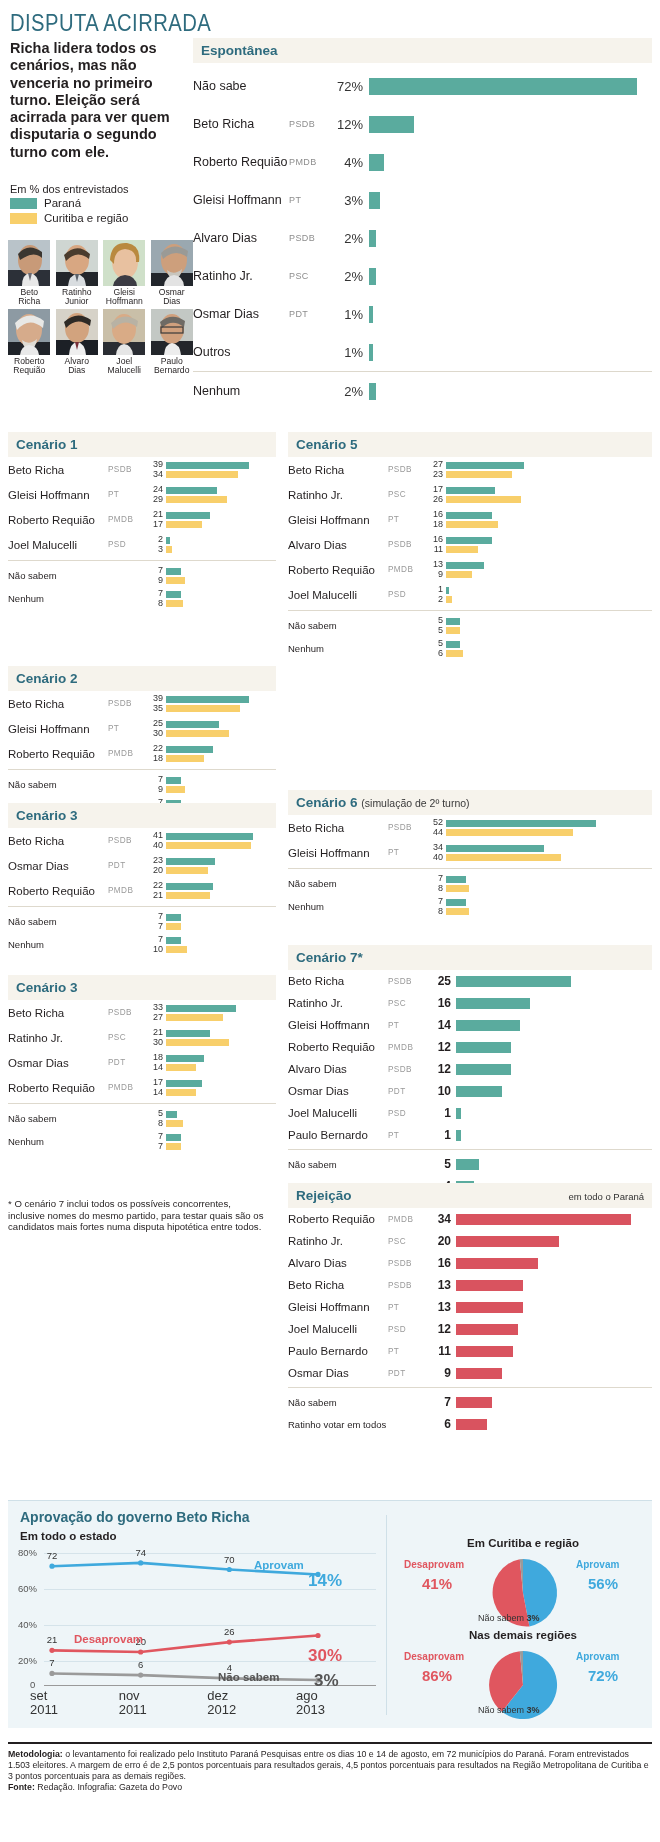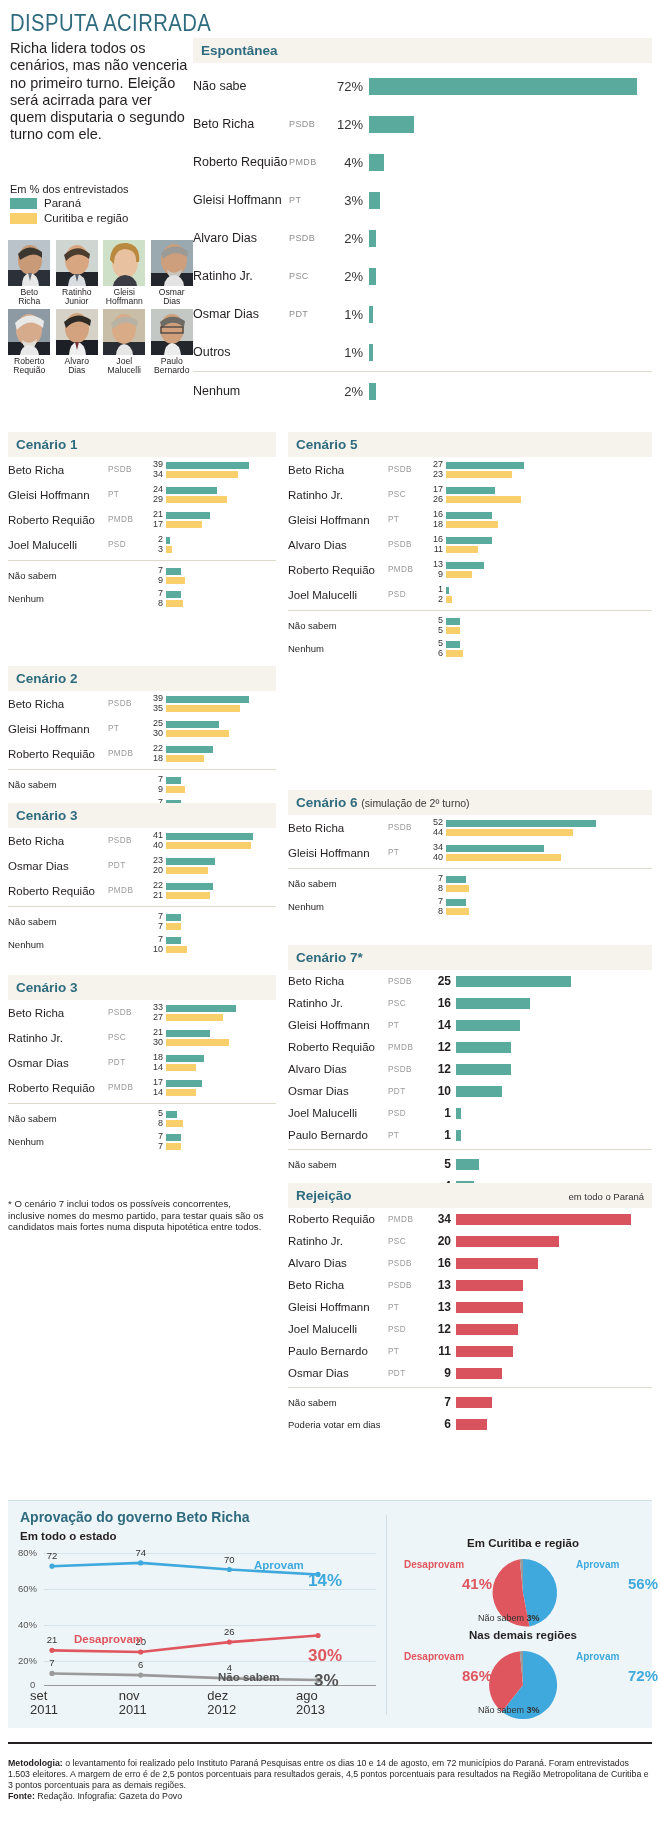--- a/index.html
+++ b/index.html
@@ -17,21 +17,21 @@
   
   .headline {
     position:absolute; left:10px; top:10px;
     font-size:23px; letter-spacing:0.5px;
     color:#2e6b7e; font-weight:400;
     font-family:"Liberation Sans Narrow","Liberation Sans",sans-serif;
     transform: scaleX(0.88); transform-origin: left center;
   }
   .lede {
     position:absolute; left:10px; top:40px; width:182px;
-    font-size:14.5px; line-height:1.19; color:#231f20;
+    font-size:14.5px; line-height:1.19; color:#231f20;font-weight:bold;
   }
   .unit-note { position:absolute; left:10px; top:183px; font-size:11px; color:#231f20; }
   .legend { position:absolute; left:10px; top:197px; }
   .legend-row { display:flex; align-items:center; gap:7px; margin-bottom:3px; }
   .swatch { width:27px; height:11px; display:block; }
   .legend-label { font-size:11.5px; }
 
   
   .photos { position:absolute; left:8px; top:240px; width:185px; }
   .photo-grid { display:flex; gap:5px; margin-bottom:3px; }
@@ -92,27 +92,27 @@
   .ylab { position:absolute; font-size:9.5px; color:#555; }
   .gridline { position:absolute; left:26px; width:332px; height:1px; background:#d5e3ea; }
   .series-label { position:absolute; font-size:11.5px; font-weight:bold; }
   .big-val { position:absolute; font-size:17px; font-weight:bold; }
   .xaxis-lab { position:absolute; font-size:13px; color:#333; line-height:1.1; }
   .vdiv { position:absolute; width:1px; background:#cfe0e8; }
 
   .pie-block { position:absolute; }
   .pie-title { font-size:11.5px; font-weight:bold; color:#231f20; }
   .pie-lab { position:absolute; font-size:10px; font-weight:bold; }
-  .pie-num { position:absolute; font-size:15px; font-weight:bold;margin-left:40px; }
+  .pie-num { position:absolute; font-size:15px; font-weight:bold; }
   .pie-ns { position:absolute; font-size:9px; color:#333; }
 
   
   .method {
     position:absolute; left:8px; top:1742px; width:644px;
-    border-top:2px solid #231f20; padding-top:14px;
+    border-top:2px solid #231f20; padding-top:5px;
     font-size:8.8px; line-height:1.25; color:#231f20;
   }
   .method b { font-weight:bold; }
 </style>
 </head>
 <body>
 
 <div class="page">
 
   <div class="headline">DISPUTA ACIRRADA</div>
@@ -780,21 +780,21 @@
         <div class="c-div"></div>
         <div class="s-row">
           <div class="s-name" style="width:100px;font-size:9.5px;">Não sabem</div>
           <div class="s-party" style="width:42px"></div>
           <div class="s-val" style="width:26px">7</div>
           <div style="flex:1">
             <span class="s-bar" style="display:block;background:#d9535f;width:36.029411764705884px"></span>
           </div>
         </div>
         <div class="s-row">
-          <div class="s-name" style="width:100px;font-size:9.5px;">Poderia votar em dias</div>
+          <div class="s-name" style="width:100px;font-size:9.5px;">Ratinho votar em todos</div>
           <div class="s-party" style="width:42px"></div>
           <div class="s-val" style="width:26px">6</div>
           <div style="flex:1">
             <span class="s-bar" style="display:block;background:#d9535f;width:30.88235294117647px"></span>
           </div>
         </div>
       </div>
   </div>
 
   <div class="approval">

